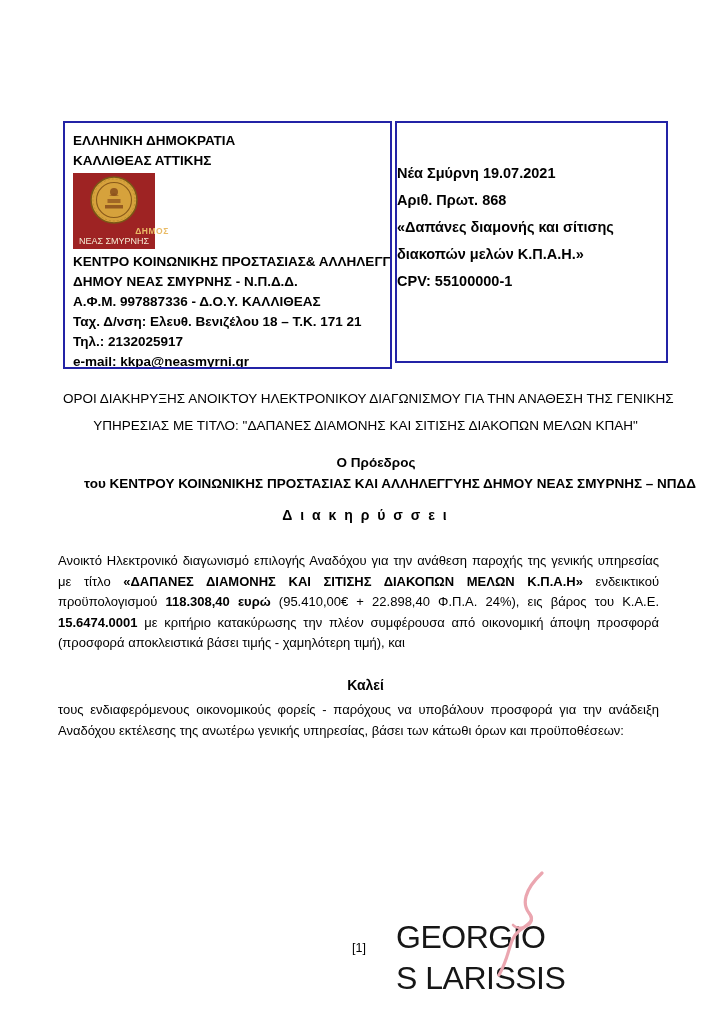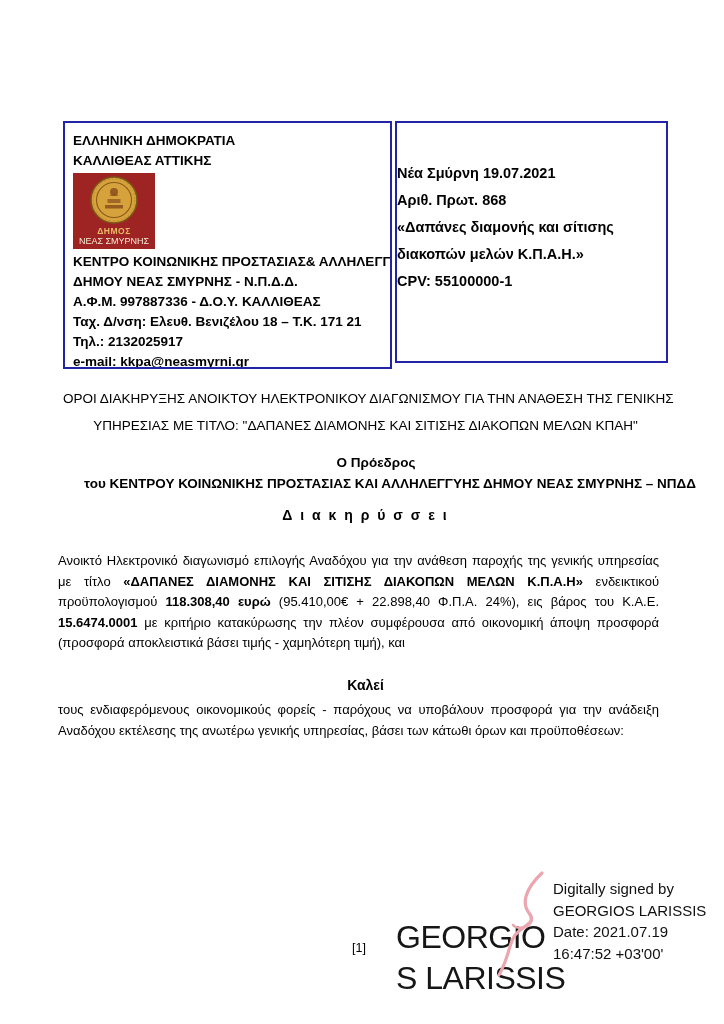--- a/index.html
+++ b/index.html
@@ -21,21 +21,21 @@
     box-sizing:border-box; width:273px; height:242px;
     border:2px solid #2323a6; padding-top:37px; 
     font-weight:bold; font-size:14.5px; line-height:27px;
     white-space:nowrap; overflow:hidden;
   }
 
   
   .logo { position:relative; width:82px; height:76px; background:#9e2323; margin:2px 0 3px 0; }
   .logo svg.seal { position:absolute; top:2px; left:50%; transform:translateX(-50%); }
   .logo-cap1 { position:absolute; bottom:14px; width:100%; text-align:center;
-               color:#e9bb66; font-size:8.5px; font-weight:bold; letter-spacing:.5px; line-height:1; }
+               color:#e9bb66; font-size:8.5px; font-weight:bold; letter-spacing:.5px; line-height:1;padding-left:38px; }
   .logo-cap2 { position:absolute; bottom:3px; width:100%; text-align:center;
                color:#f6ecd4; font-size:9px; font-weight:normal; line-height:1; }
 
   
   .title { position:absolute; left:63px; top:385px; width:605px; text-align:center;
            font-weight:normal; font-size:13.5px; line-height:27px; }
   .title span { display:block; white-space:nowrap; }
   .president { position:absolute; left:63px; top:452px; width:605px; text-align:center;
                font-weight:bold; font-size:13.5px; line-height:21px; }
   .president span { display:block; white-space:nowrap;margin-left:21px; }
@@ -123,22 +123,16 @@
   <div class="sig-name">
     <span>GEORGIO</span>
     <span>S LARISSIS</span>
   </div>
 
   <svg class="sig-flourish" width="60" height="108" viewBox="0 0 60 108">
     <path d="M46 3 C28 20 26 34 33 43 C40 52 30 55 23 61 C12 70 15 84 3 105" fill="none" stroke="#eba6b0" stroke-width="3.2" stroke-linecap="round"></path>
     <path d="M33 43 C43 53 24 63 17 55" fill="none" stroke="#eba6b0" stroke-width="2.6" stroke-linecap="round"></path>
   </svg>
 
-  <div class="sig-details">
-    <div>Digitally signed by</div>
-    <div>GEORGIOS LARISSIS</div>
-    <div>Date: 2021.07.19</div>
-    <div>16:47:52 +03'00'</div>
-  </div>
 
   <div class="page-number">[1]</div>
 
 </div>
 
 </body></html>

